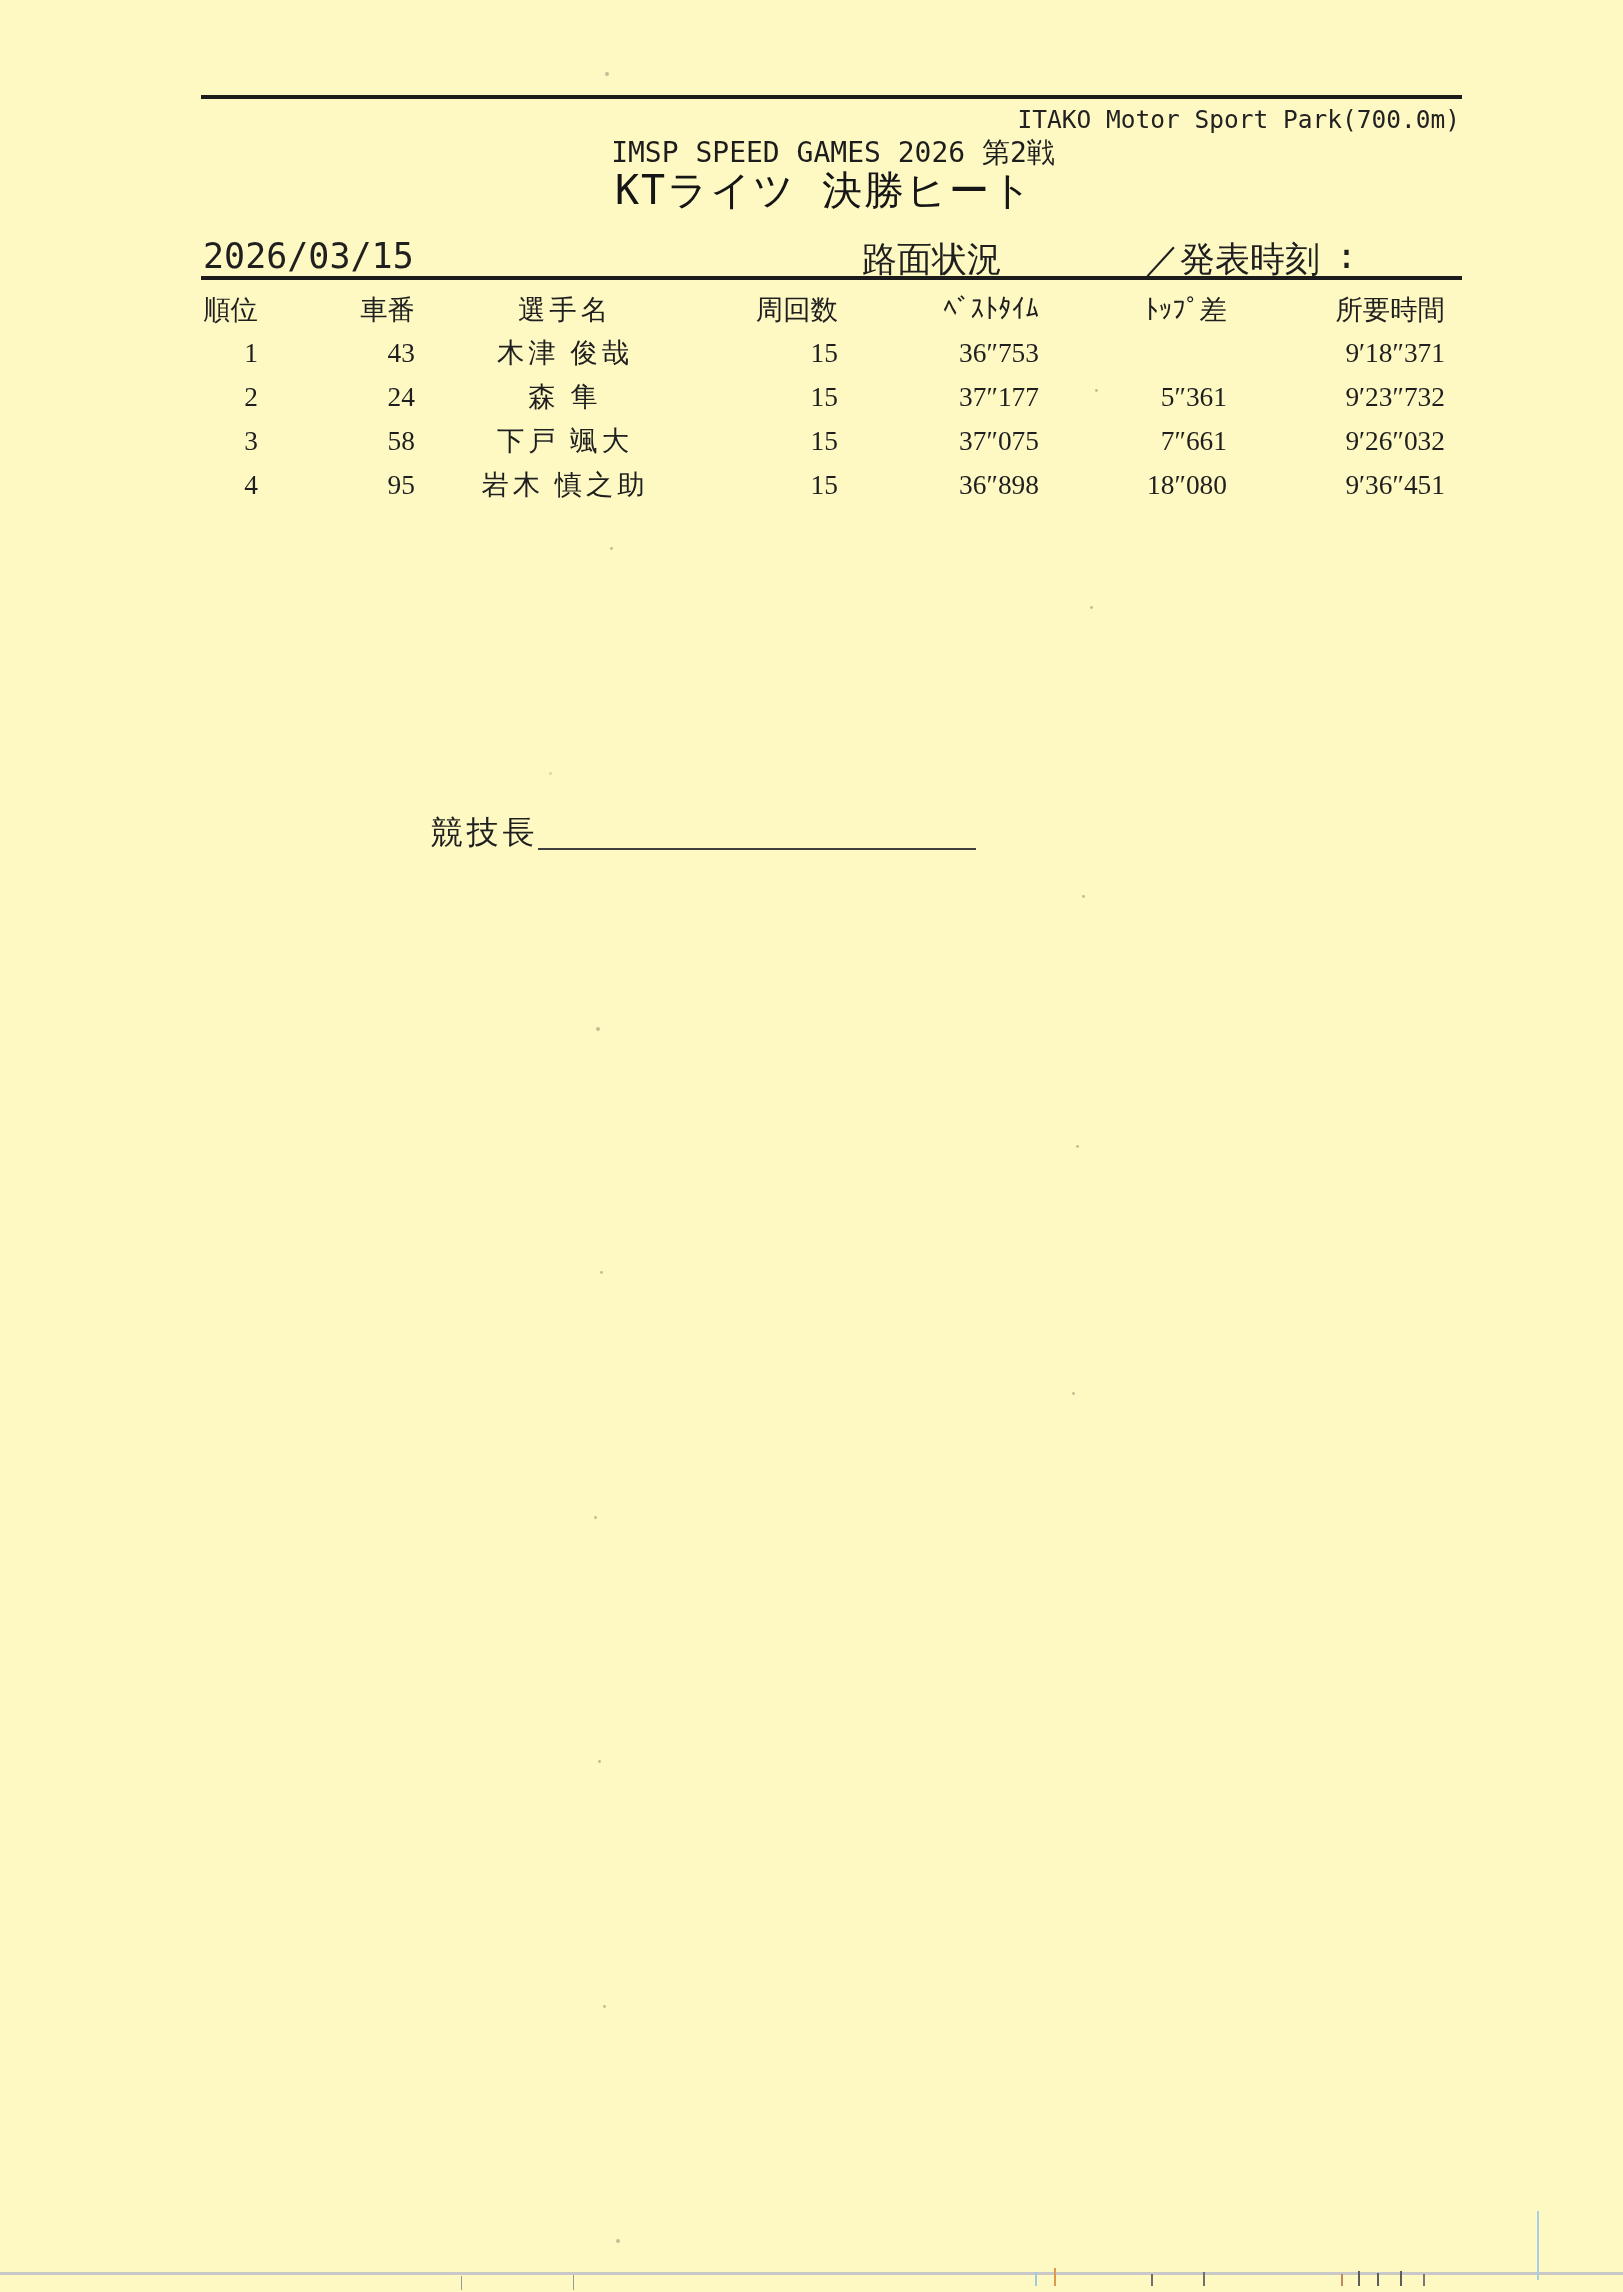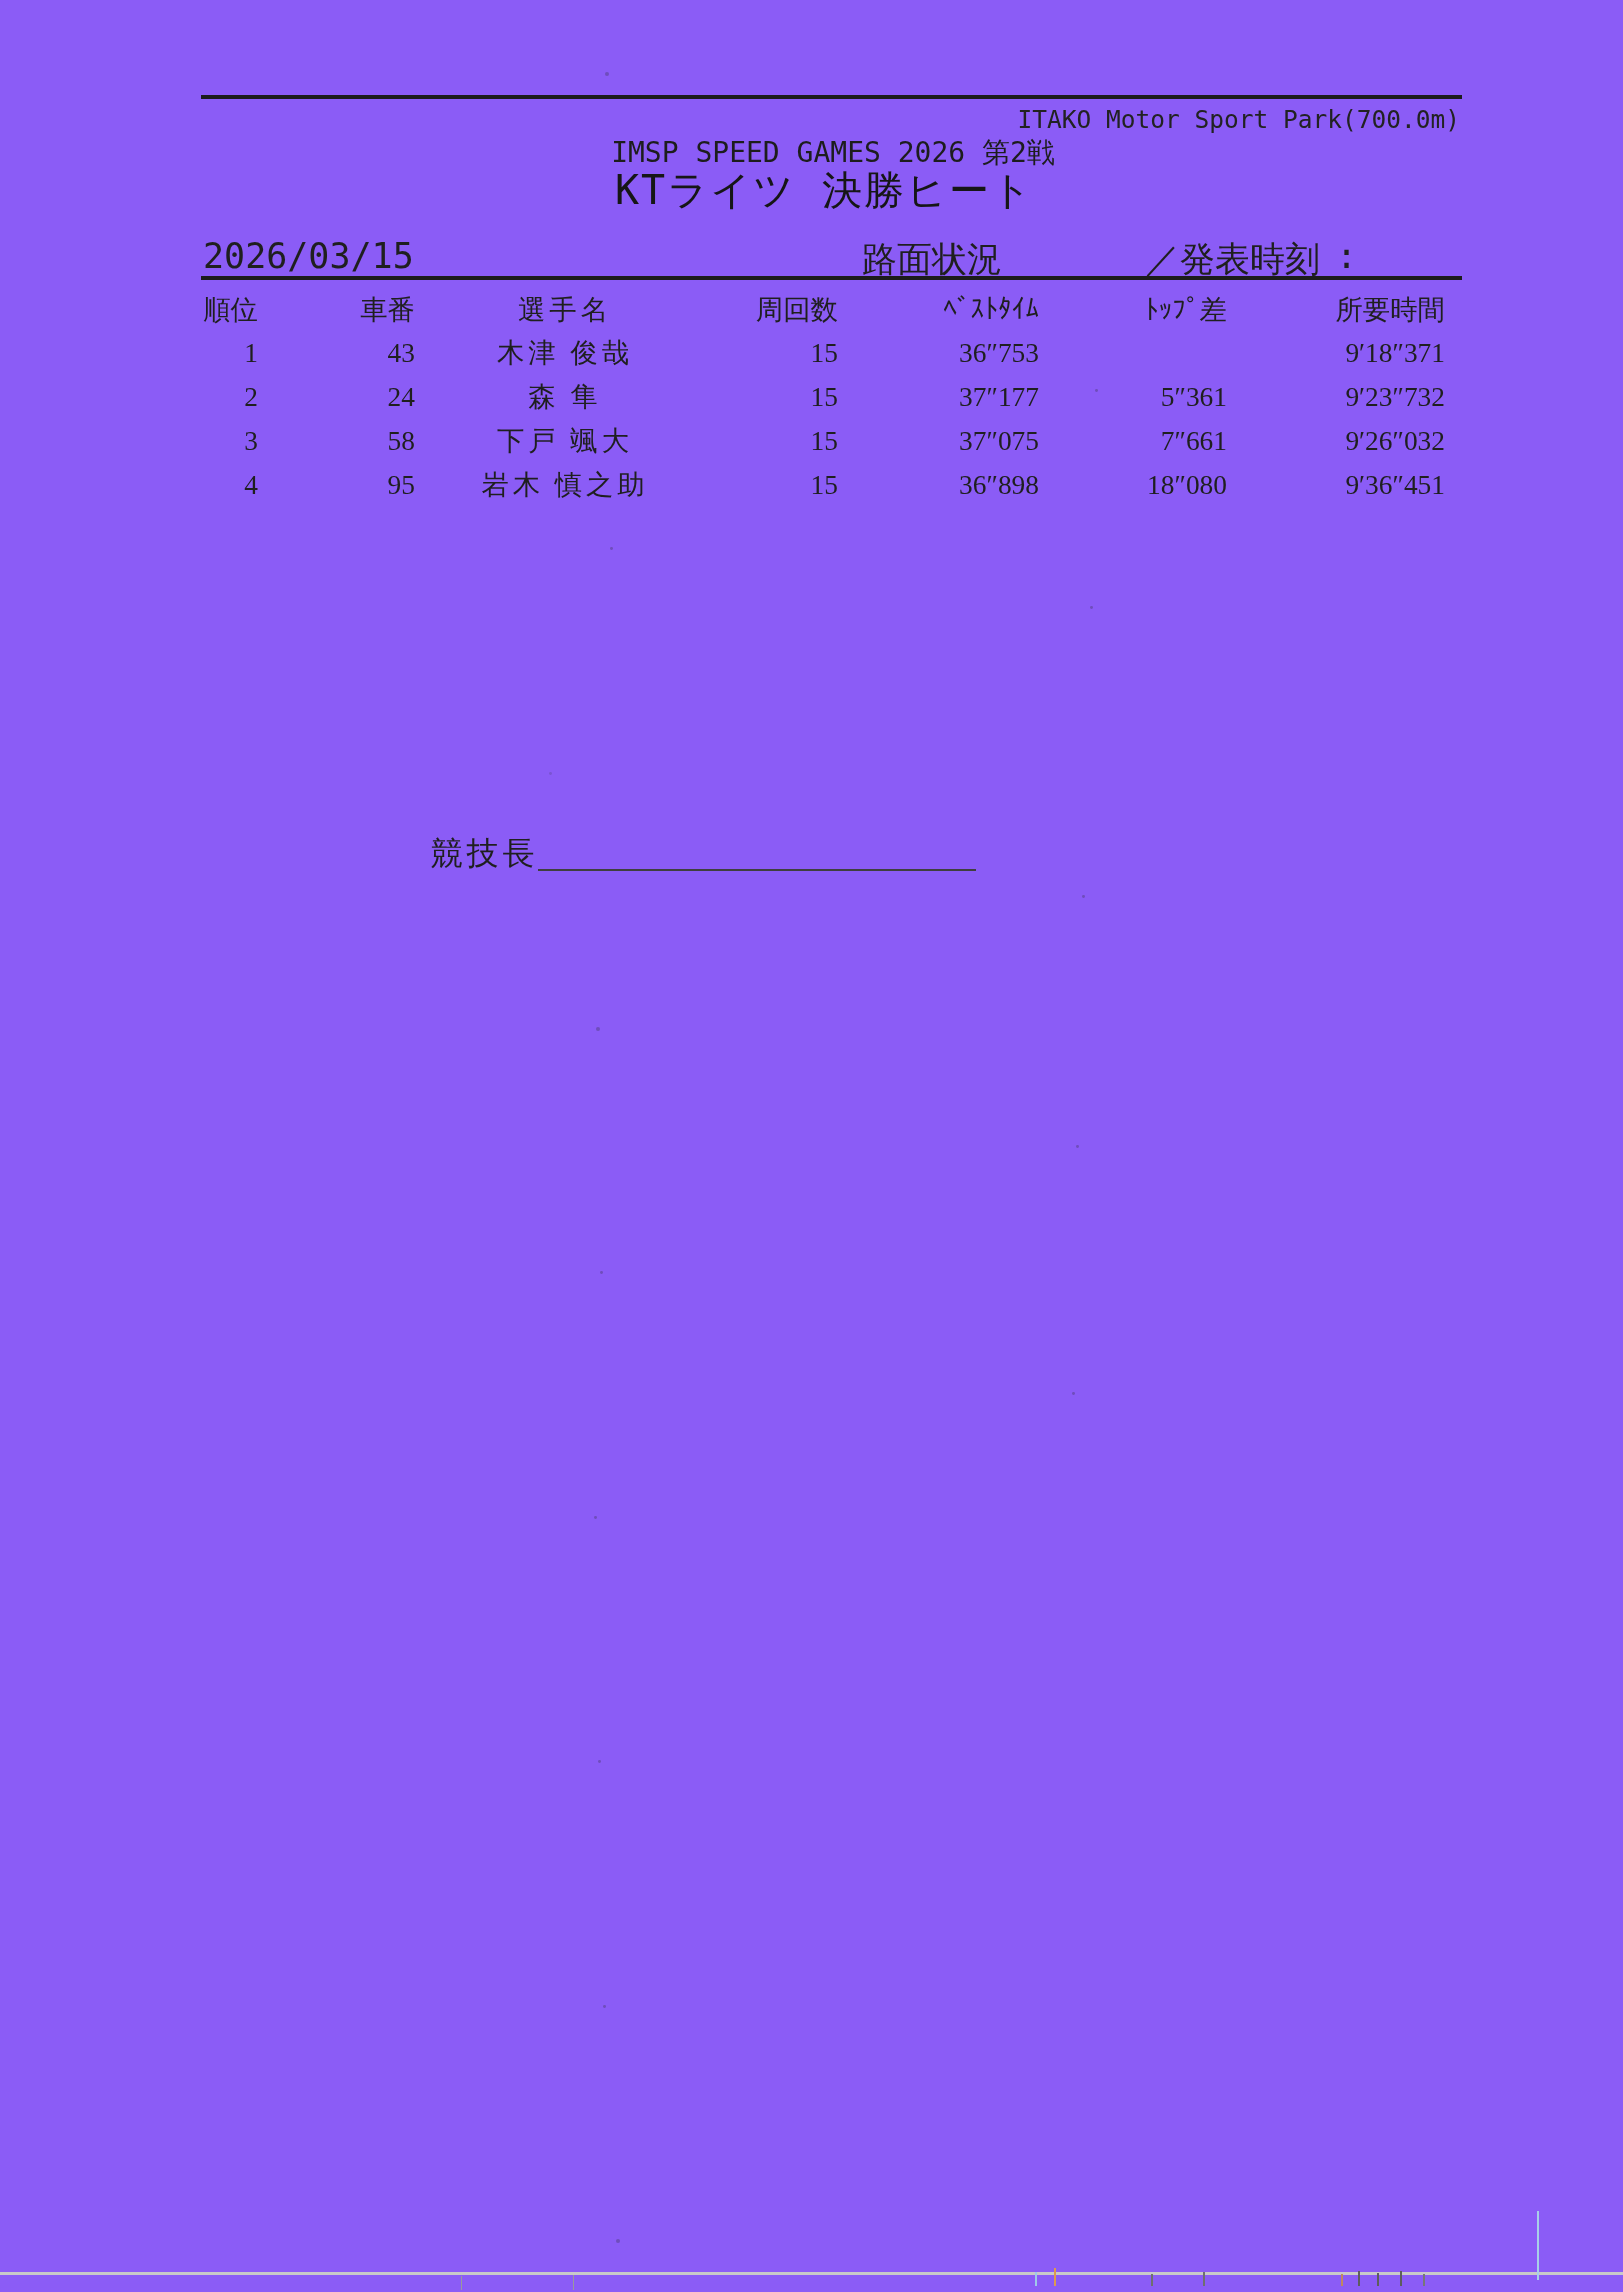--- a/index.html
+++ b/index.html
@@ -1,20 +1,20 @@
 <!DOCTYPE html>
 <html><head>
 <meta charset="utf-8">
 <style>
   html,body{margin:0;padding:0;background:#d9d9d9;}
   .page{
     position:relative;
     width:1623px;height:2293px;
     margin:0 auto;
-    background:#8b5cf6;
+    background:#fef9c3;
     overflow:hidden;
     font-family:"DejaVu Sans Mono","Liberation Mono",monospace;
     color:#1f1f1f;
   }
   .rule{position:absolute;left:201px;width:1261px;height:3.9px;background:#1c1c1c;}
   .rule-top{top:95px;}
   .rule-table{top:276px;}
 
   .venue{
     position:absolute;top:105px;left:0;width:1460px;
@@ -43,21 +43,21 @@
     padding:0;font-weight:normal;font-size:27.4px;white-space:nowrap;
     vertical-align:middle;color:#1f1f1f;font-family:Liberation Serif, serif;
   }
   table.results thead th{height:43px;}
   table.results td{height:44px;}
   .c0{text-align:right;}
   .c1{text-align:right;}
   .c2{text-align:center;padding-left:110px;letter-spacing:3.9px;}
   .c3,.c4,.c5,.c6{text-align:right;}
 
-  .sig-block{position:absolute;top:795px;height:35px;font-size:32px;letter-spacing:3.9px;white-space:pre;}
+  .sig-block{position:absolute;top:774px;height:35px;font-size:32px;letter-spacing:3.9px;white-space:pre;}
   .sig-director{left:338px;}
   .sig-timekeeper{left:929px;}
   .sig-label{display:inline-block;vertical-align:bottom;line-height:35px;}
   .sig-line{display:inline-block;vertical-align:bottom;height:32px;border-bottom:2.9px solid #3f3f3f;}
   .sig-line-director{width:438px;}
   .sig-line-timekeeper{width:429px;}
 
   
   .speck{position:absolute;background:rgba(40,40,40,.28);border-radius:50%;}
   .edge-bottom{position:absolute;left:0;top:2272px;width:1623px;height:2.9px;background:#c9c9c9;}

